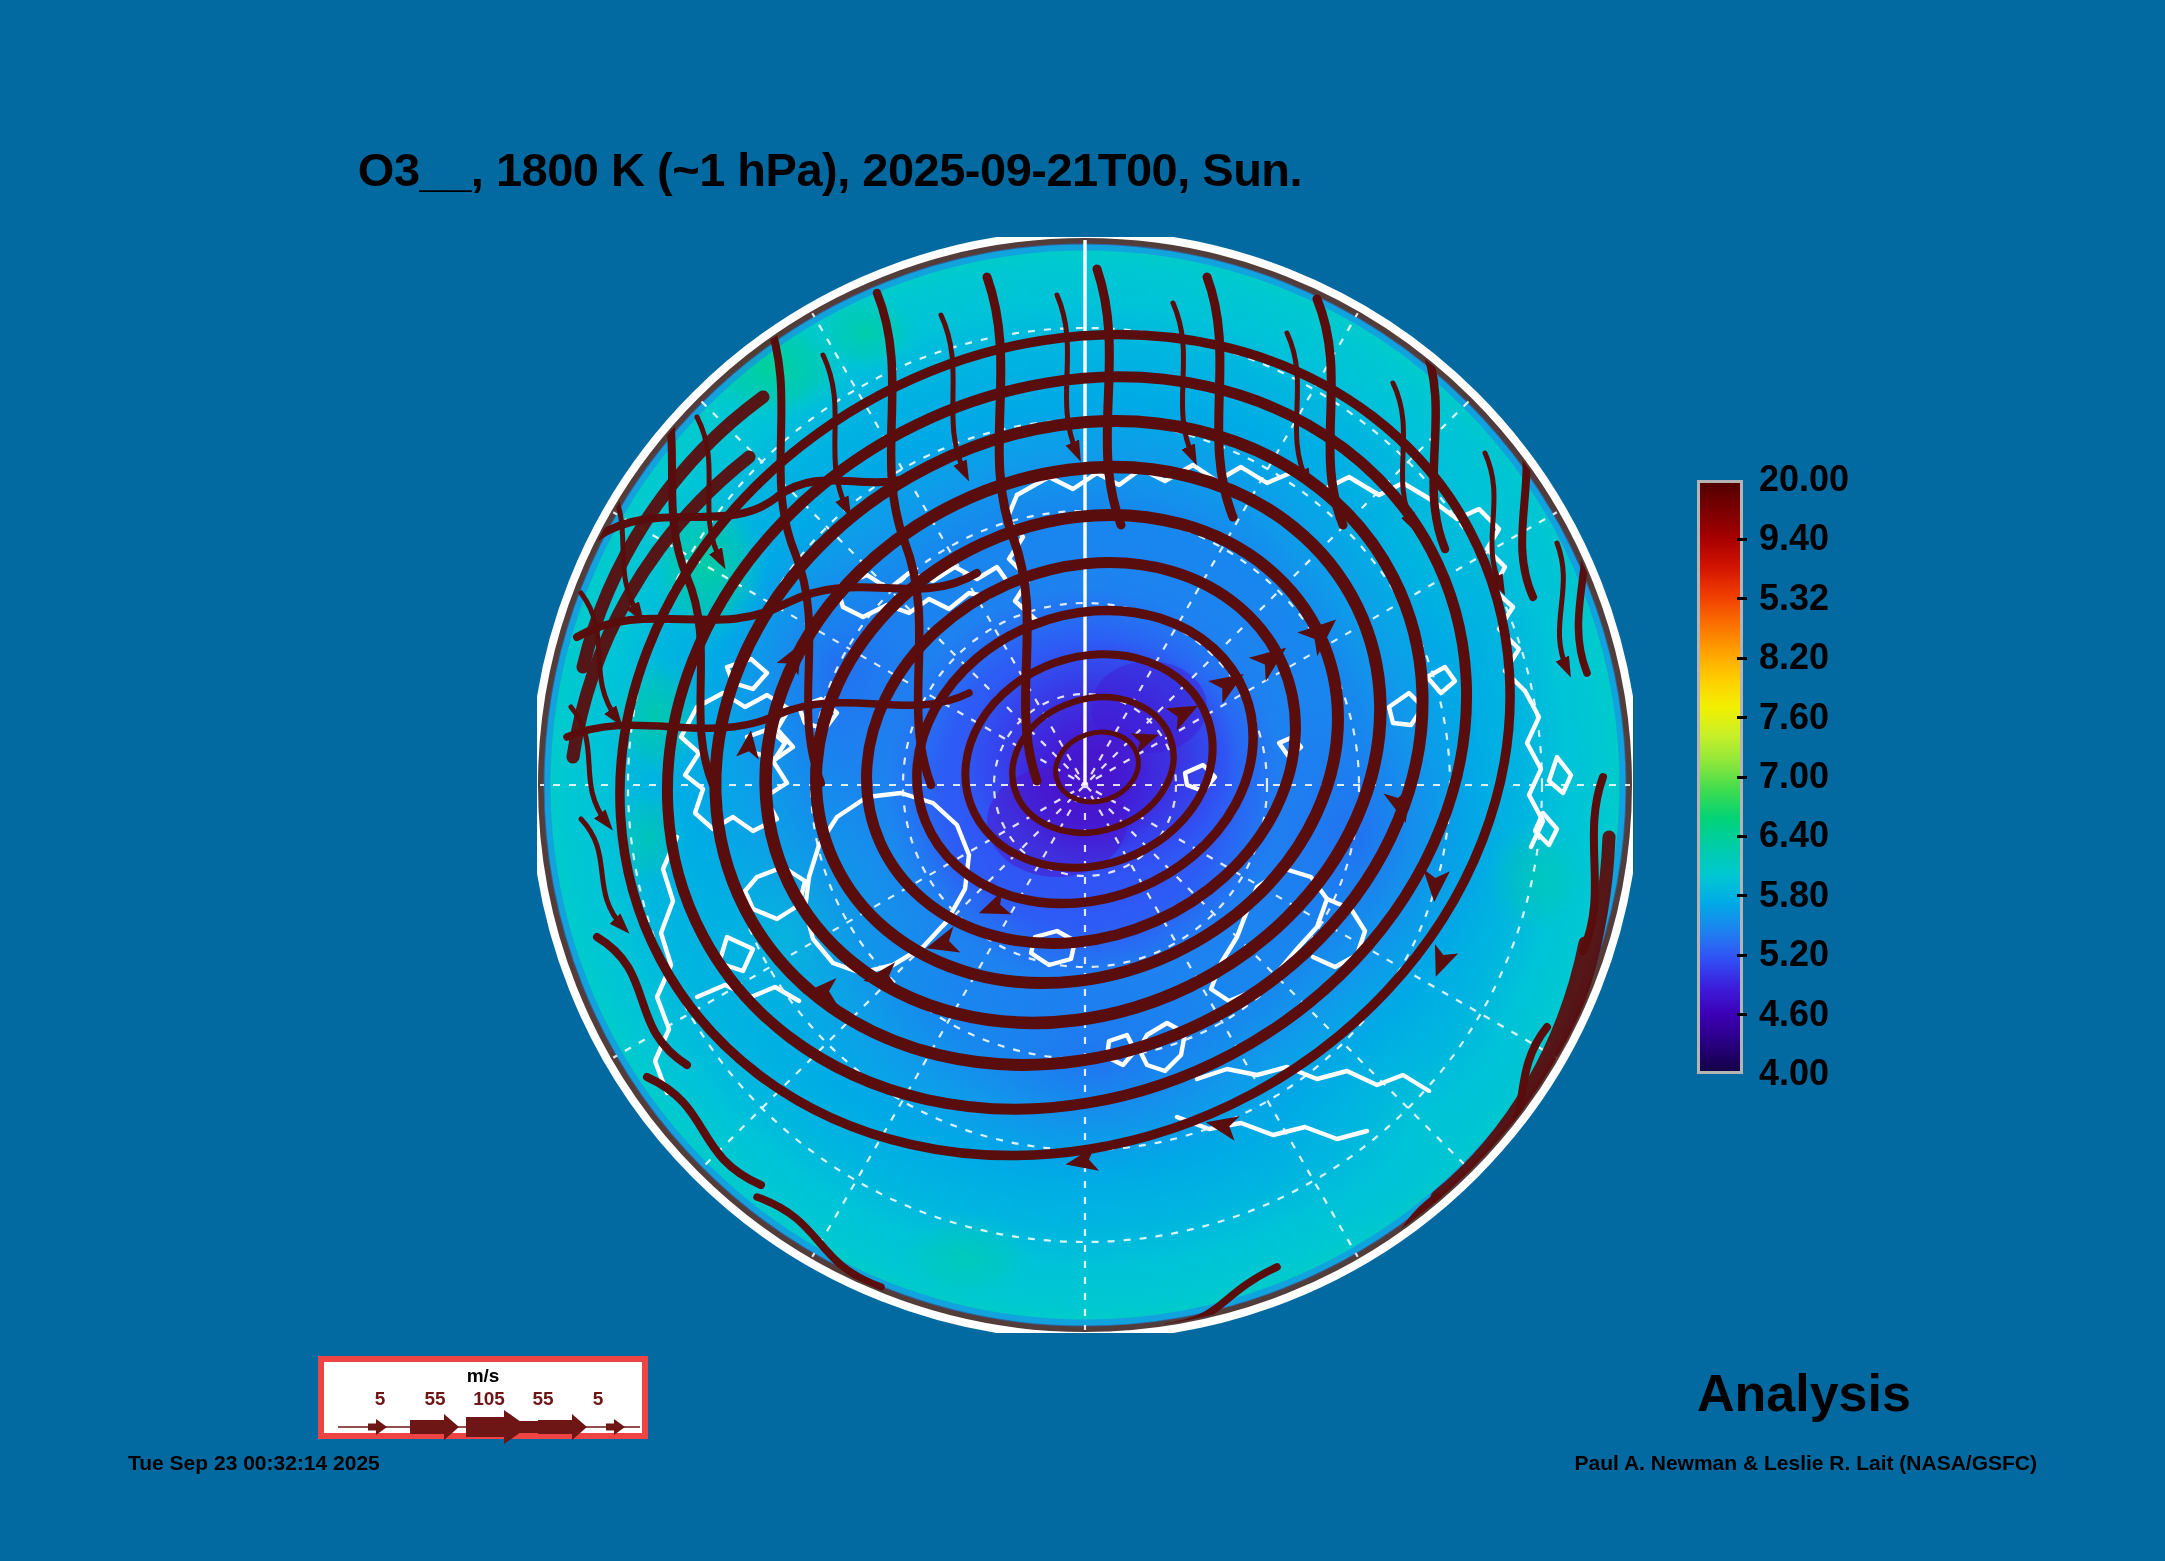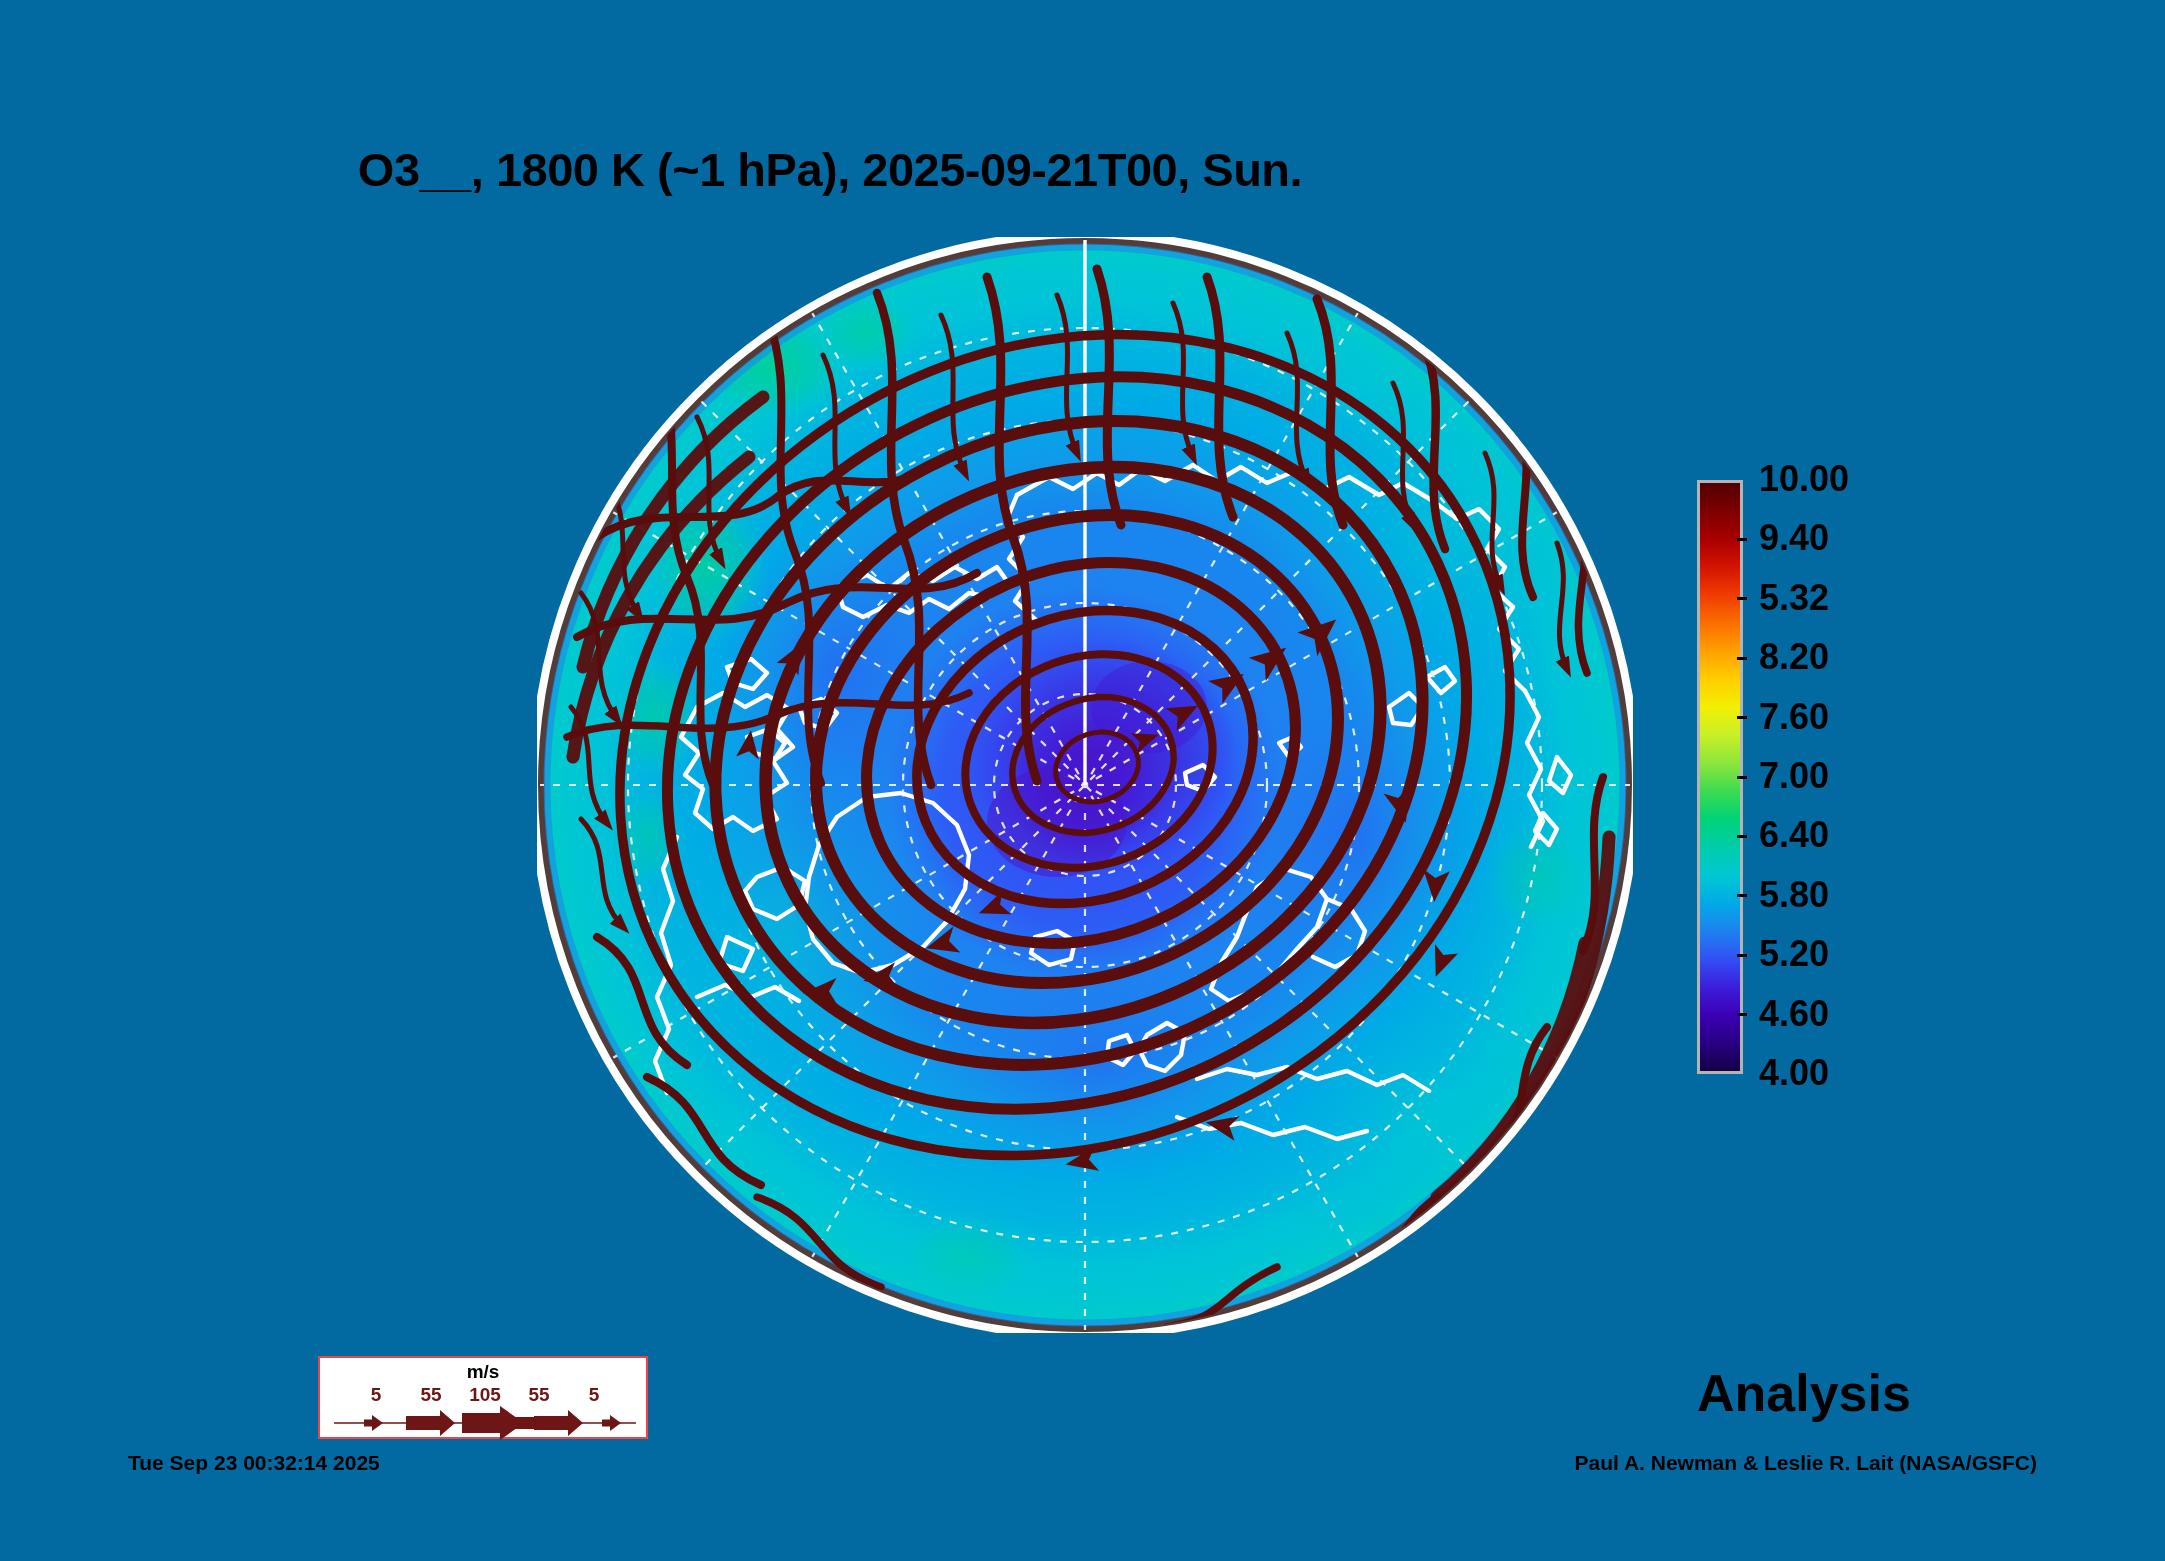--- a/index.html
+++ b/index.html
@@ -91,21 +91,21 @@
     white-space: nowrap;
   }
 
   
   #wind-legend {
     position: absolute;
     left: 318px;
     top: 1356px;
     width: 330px;
     height: 83px;
-    border: 2px solid #ef4444;
+    border: 6px solid #ef4444;
     box-sizing: border-box;
     background: #ffffff;
   }
   #wind-legend .wl-units {
     position: absolute;
     top: 3px;
     left: 0;
     width: 100%;
     text-align: center;
     font-size: 19px;
@@ -426,21 +426,21 @@
         <div class="cb-tick" style="top: 117.3px;"></div>
         <div class="cb-tick" style="top: 176.7px;"></div>
         <div class="cb-tick" style="top: 236.1px;"></div>
         <div class="cb-tick" style="top: 295.5px;"></div>
         <div class="cb-tick" style="top: 354.9px;"></div>
         <div class="cb-tick" style="top: 414.3px;"></div>
         <div class="cb-tick" style="top: 473.7px;"></div>
         <div class="cb-tick" style="top: 533.1px;"></div>
       </div>
     <div id="cb-labels">
-        <div class="cb-label" style="top: -19px;">10.00</div>
+        <div class="cb-label" style="top: -19px;">20.00</div>
         <div class="cb-label" style="top: 40.4px; text-align: center;">9.40</div>
         <div class="cb-label" style="top: 99.8px;">5.32</div>
         <div class="cb-label" style="top: 159.2px; text-align: right;">8.20</div>
         <div class="cb-label" style="top: 218.6px;">7.60</div>
         <div class="cb-label" style="top: 278px;">7.00</div>
         <div class="cb-label" style="top: 337.4px; text-align: right;">6.40</div>
         <div class="cb-label" style="top: 396.8px;">5.80</div>
         <div class="cb-label" style="top: 456.2px;">5.20</div>
         <div class="cb-label" style="top: 515.6px;">4.60</div>
         <div class="cb-label" style="top: 575px;">4.00</div>

